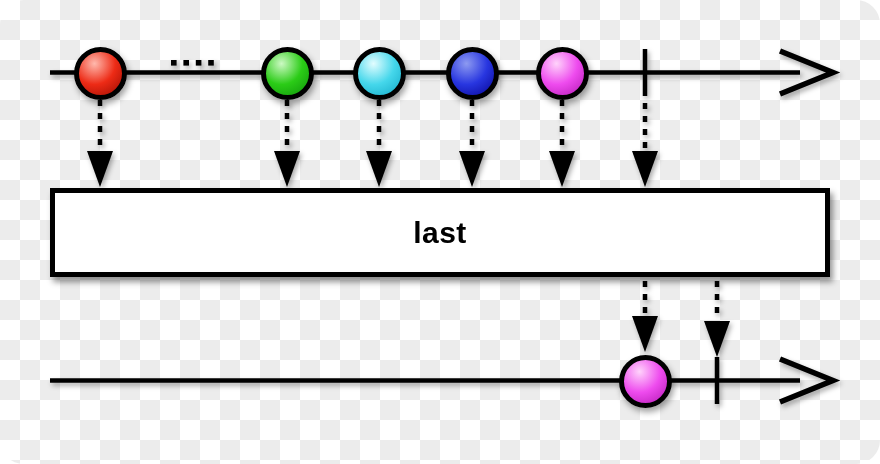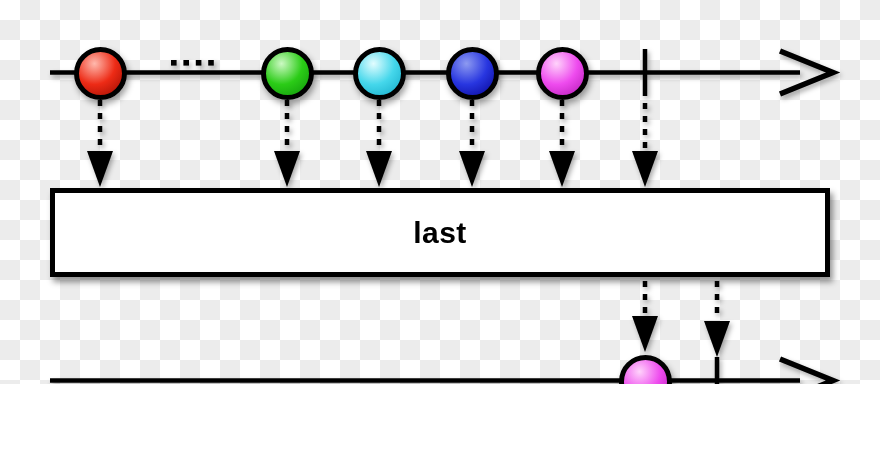--- a/index.html
+++ b/index.html
@@ -1,21 +1,22 @@
 <!DOCTYPE html>
 <html style="--stroke: #000000; --box-fill: #ffffff; --checker-light: #ffffff; --checker-gray: #ececec;"><head>
 <meta charset="utf-8">
 <style>
   html,body{margin:0;padding:0;}
   body{font-family:"Liberation Sans",sans-serif;}
   #canvas{
-    position:relative;width:880px;height:384px;overflow:hidden;
+    position:relative;width:880px;height:464px;overflow:hidden;
     background-color:var(--checker-light,#ffffff);
     background-image:repeating-conic-gradient(var(--checker-gray,#ececec) 0% 25%, var(--checker-light,#ffffff) 0% 50%);
     background-size:40px 40px;
+    border-radius:24px;
   }
   #strokes{
     position:absolute;left:0;top:0;width:880px;height:464px;
     filter:drop-shadow(2px 3px 2.5px rgba(0,0,0,0.33));
   }
   #operator-box{
     position:absolute;left:50px;top:188px;width:780px;height:89px;
     box-sizing:border-box;background:var(--box-fill,#ffffff);
     border:5px solid var(--stroke,#000000);
     display:flex;align-items:center;justify-content:center;

